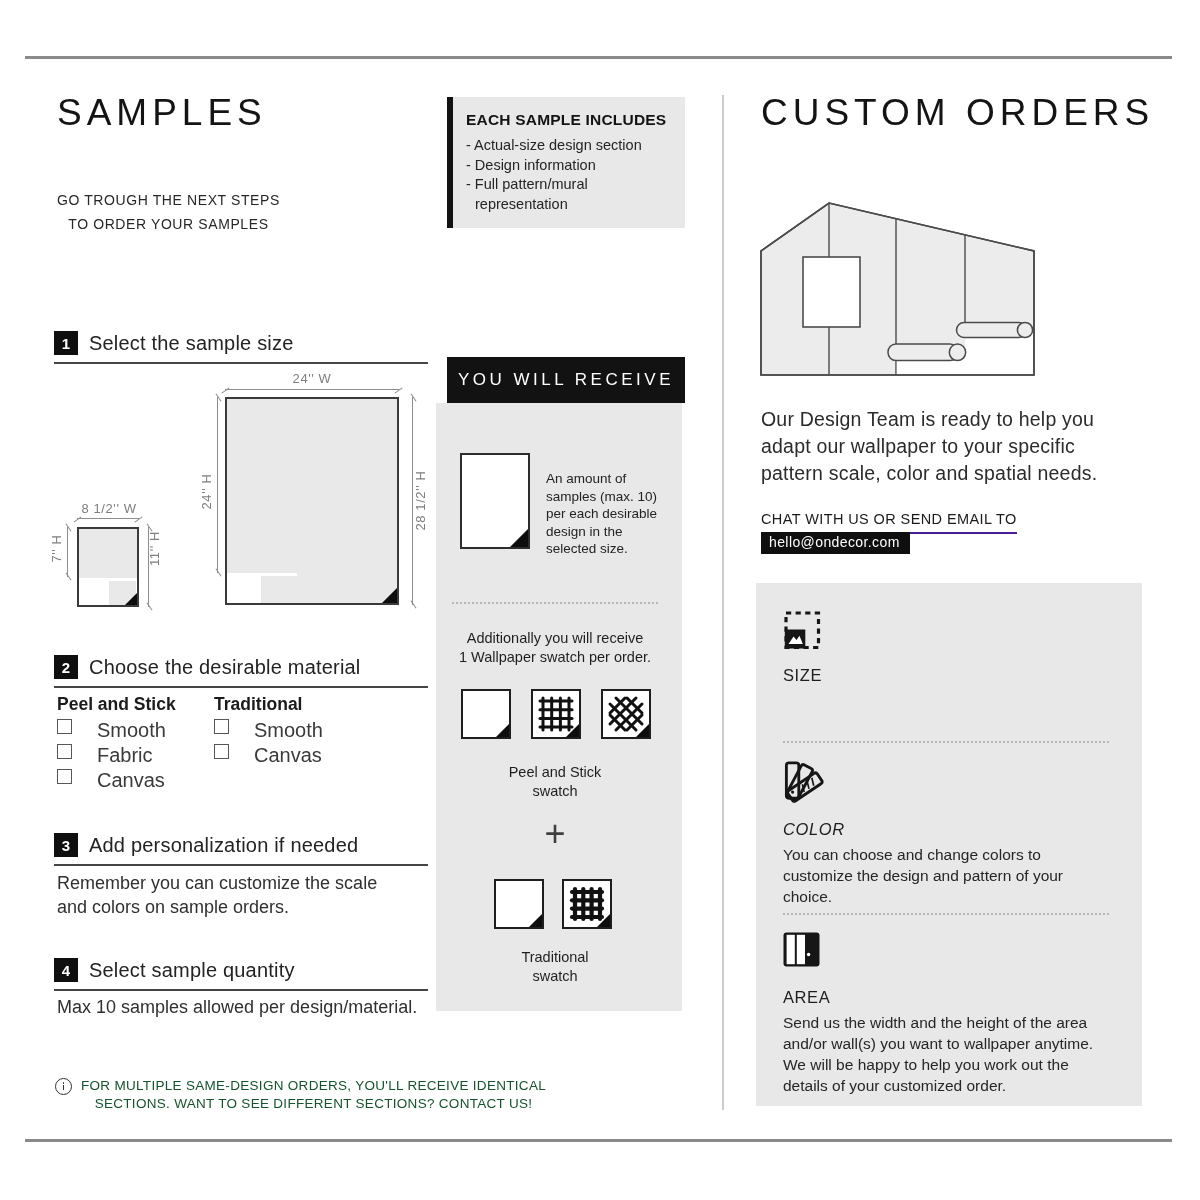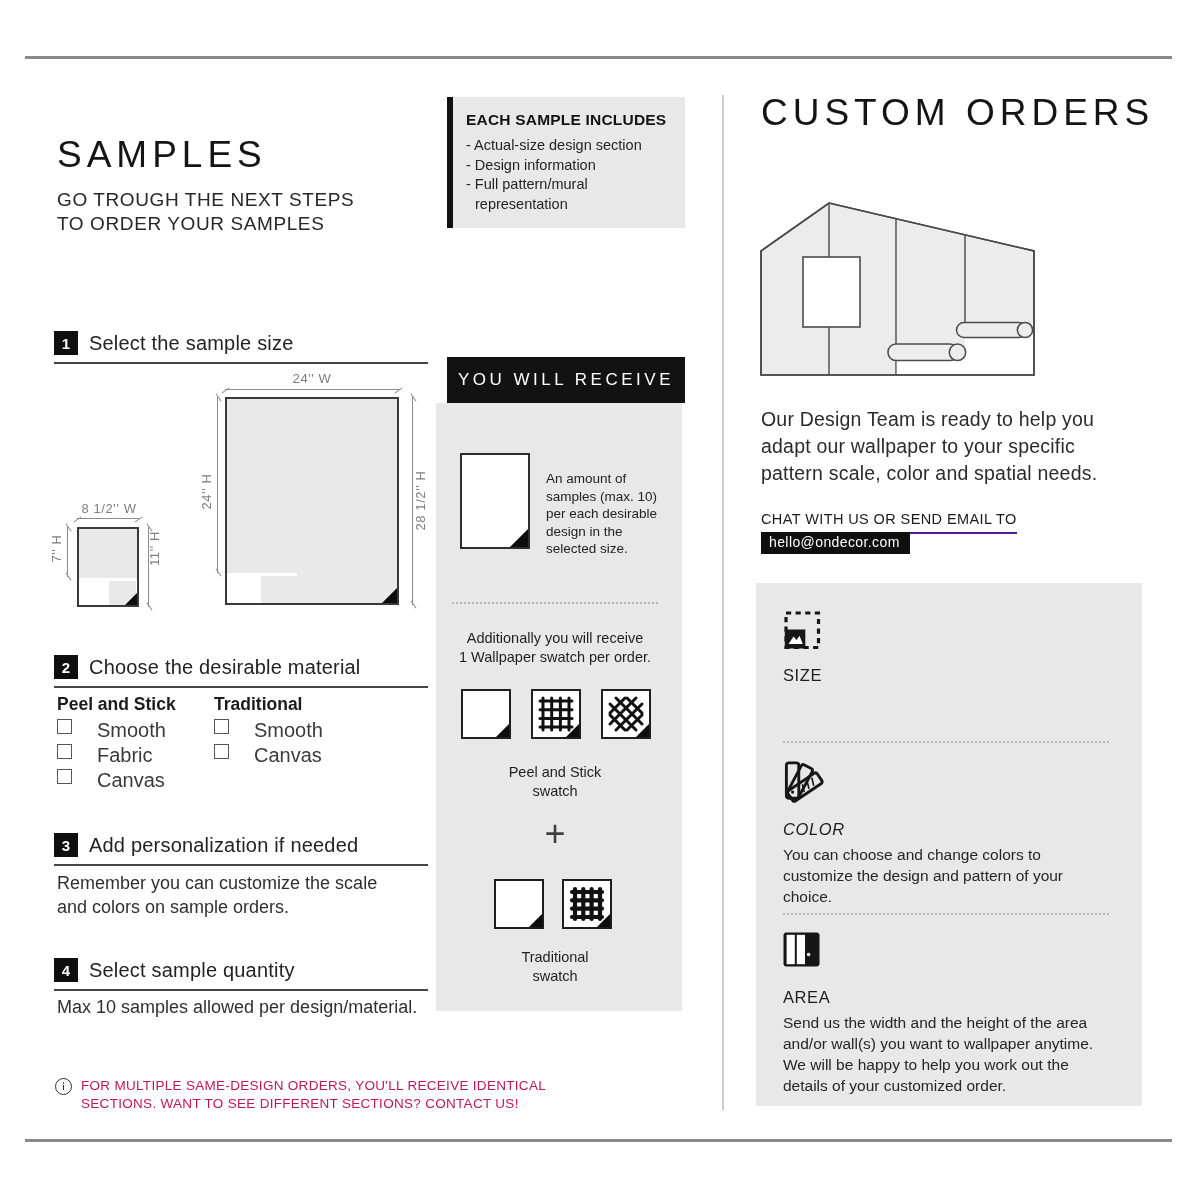--- a/index.html
+++ b/index.html
@@ -3,21 +3,21 @@
 <meta charset="utf-8">
 <style>
   html,body{margin:0;padding:0;background:#fff;}
   .page{position:relative;width:1200px;height:1200px;background:#fff;overflow:hidden;
         font-family:"Liberation Sans",sans-serif;color:#222;}
   .abs{position:absolute;}
   .preline{white-space:pre-line;}
   .rule{background:#8a8a8a;height:3px;}
   
   .bigtitle{font-size:37px;letter-spacing:5px;color:#141414;font-weight:400;}
-  .subtitle{font-size:19px;line-height:24px;letter-spacing:0.6px;color:#272727;}
+  .subtitle{font-size:14px;line-height:24px;letter-spacing:0.6px;color:#272727;text-align:center;}
   
   .step-head{display:flex;align-items:center;gap:11px;border-bottom:2px solid #454545;padding-bottom:7px;width:374px;}
   .step-num{width:24px;height:24px;background:#0f0f0f;color:#fff;font-size:15px;font-weight:700;
             display:flex;align-items:center;justify-content:center;flex:0 0 auto;}
   .step-title{font-size:20px;color:#232323;letter-spacing:0.2px;}
   .note{font-size:18px;line-height:24px;color:#303030;}
   
   .srect{background:#e9e9e9;border:2px solid #3a3a3a;box-sizing:border-box;}
   .wstrip{position:absolute;background:#fff;}
   .gsq{position:absolute;background:#e9e9e9;}
@@ -34,21 +34,21 @@
   .rot{transform:rotate(-90deg);}
   
   .mat-title{font-size:17.5px;font-weight:700;color:#1b1b1b;}
   .opt{display:flex;align-items:flex-start;gap:25px;font-size:20px;color:#3a3a3a;}
   .cb{width:13px;height:13px;border:1.5px solid #565656;display:inline-block;flex:0 0 auto;}
   
   .footnote{display:flex;gap:9px;}
   .info{width:15px;height:15px;border-radius:50%;border:1.5px solid #2f2f2f;position:relative;flex:0 0 auto;margin-top:1px;}
   .info::before{content:"";position:absolute;left:50%;top:3px;width:1.8px;height:1.8px;margin-left:-0.9px;background:#2f2f2f;border-radius:50%;}
   .info::after{content:"";position:absolute;left:50%;top:6.2px;width:1.8px;height:5.2px;margin-left:-0.9px;background:#2f2f2f;}
-  .fn-text{font-size:13.5px;line-height:17.5px;letter-spacing:0.3px;color:#be185d;}
+  .fn-text{font-size:13.5px;line-height:17.5px;letter-spacing:0.3px;color:#14532d;text-align:center;}
   
   .includes{background:#e8e8e8;border-left:6px solid #121212;box-sizing:border-box;padding:14px 10px 14px 13px;}
   .includes-title{font-size:15.5px;font-weight:700;color:#131313;letter-spacing:0.2px;margin:0 0 7px 0;}
   .includes-item{font-size:14.5px;line-height:19.5px;color:#242424;padding-left:9px;text-indent:-9px;}
   .receive-head{background:#121212;color:#fff;display:flex;align-items:center;justify-content:center;
                 font-size:17px;letter-spacing:3.5px;}
   .panel{background:#e8e8e8;}
   .pageicon{position:absolute;background:#fff;border:2px solid #2d2d2d;box-sizing:border-box;}
   .fold18{position:absolute;right:0;bottom:0;width:0;height:0;border-bottom:18px solid #0d0d0d;border-left:18px solid transparent;}
   .smalltext{font-size:13.5px;line-height:17.5px;color:#232323;}
@@ -67,21 +67,21 @@
   svg{display:block;}
 </style>
 </head>
 <body>
 
 <div class="page">
 
   <div class="abs rule" style="left:25px;top:56px;width:1147px;"></div>
   <div class="abs rule" style="left:25px;top:1139px;width:1147px;"></div>
 
-  <div class="abs bigtitle" style="left:57px;top:92px;margin-top:42px;">SAMPLES</div>
+  <div class="abs bigtitle" style="left:57px;top:92px;">SAMPLES</div>
   <div class="abs subtitle preline" style="left:57px;top:188px;">GO TROUGH THE NEXT STEPS
 TO ORDER YOUR SAMPLES</div>
 
   <div class="abs step-head" style="left:54px;top:331px;">
     <span class="step-num">1</span>
     <span class="step-title">Select the sample size</span>
   </div>
 
   <div class="abs" style="left:54px;top:372px;width:376px;height:245px;">
 

